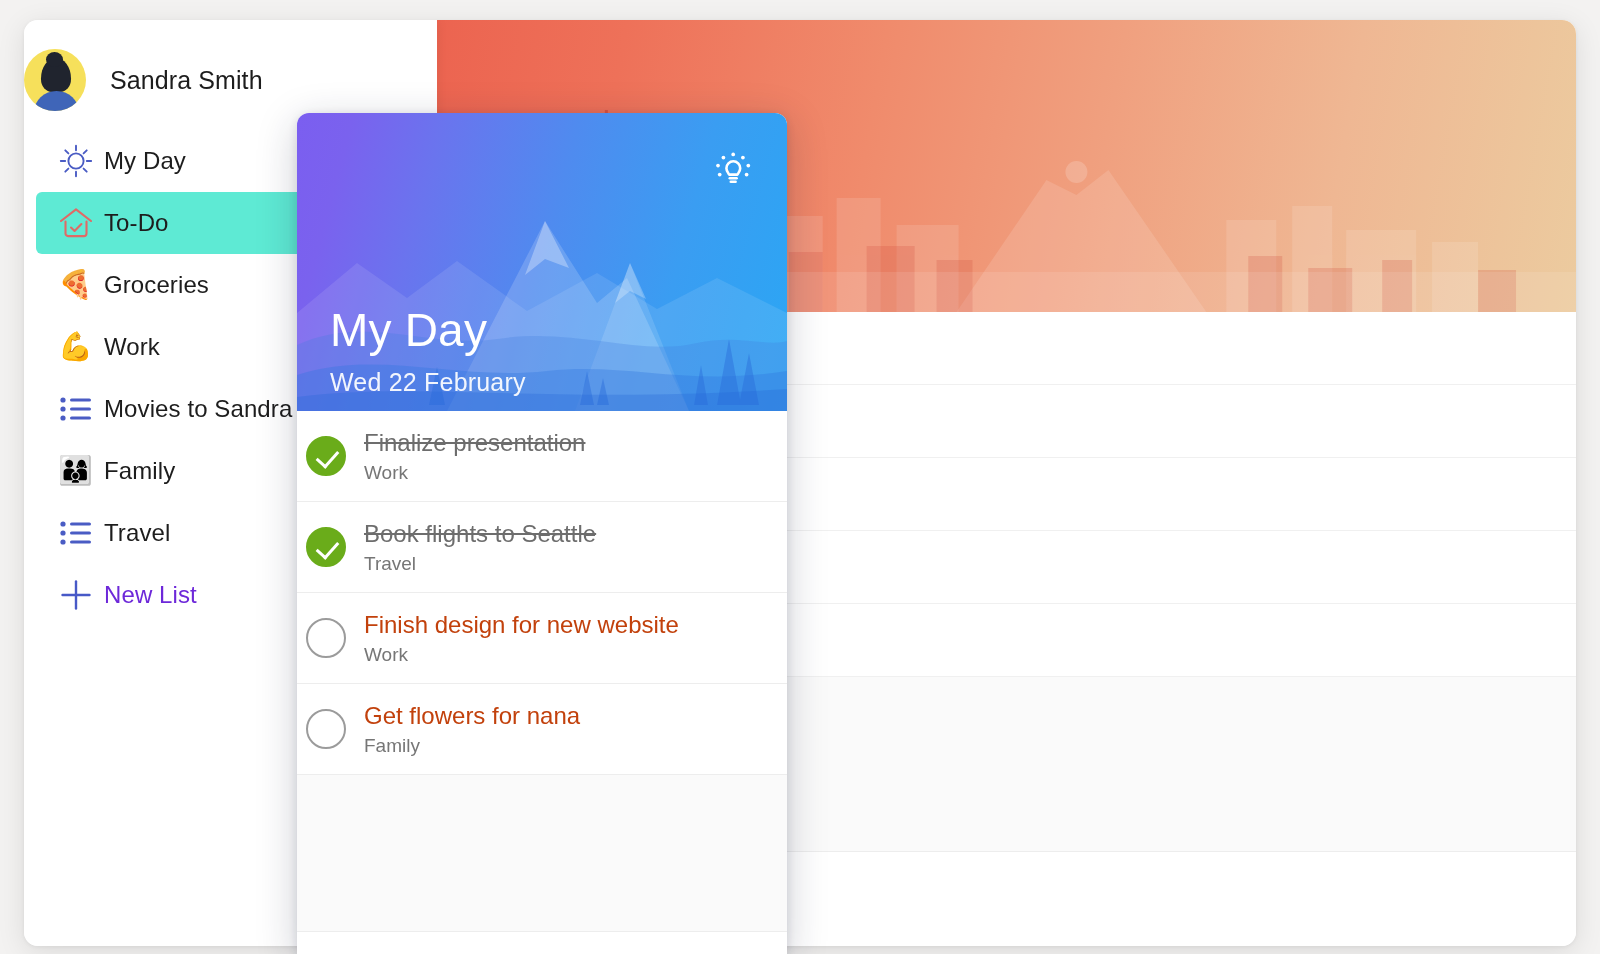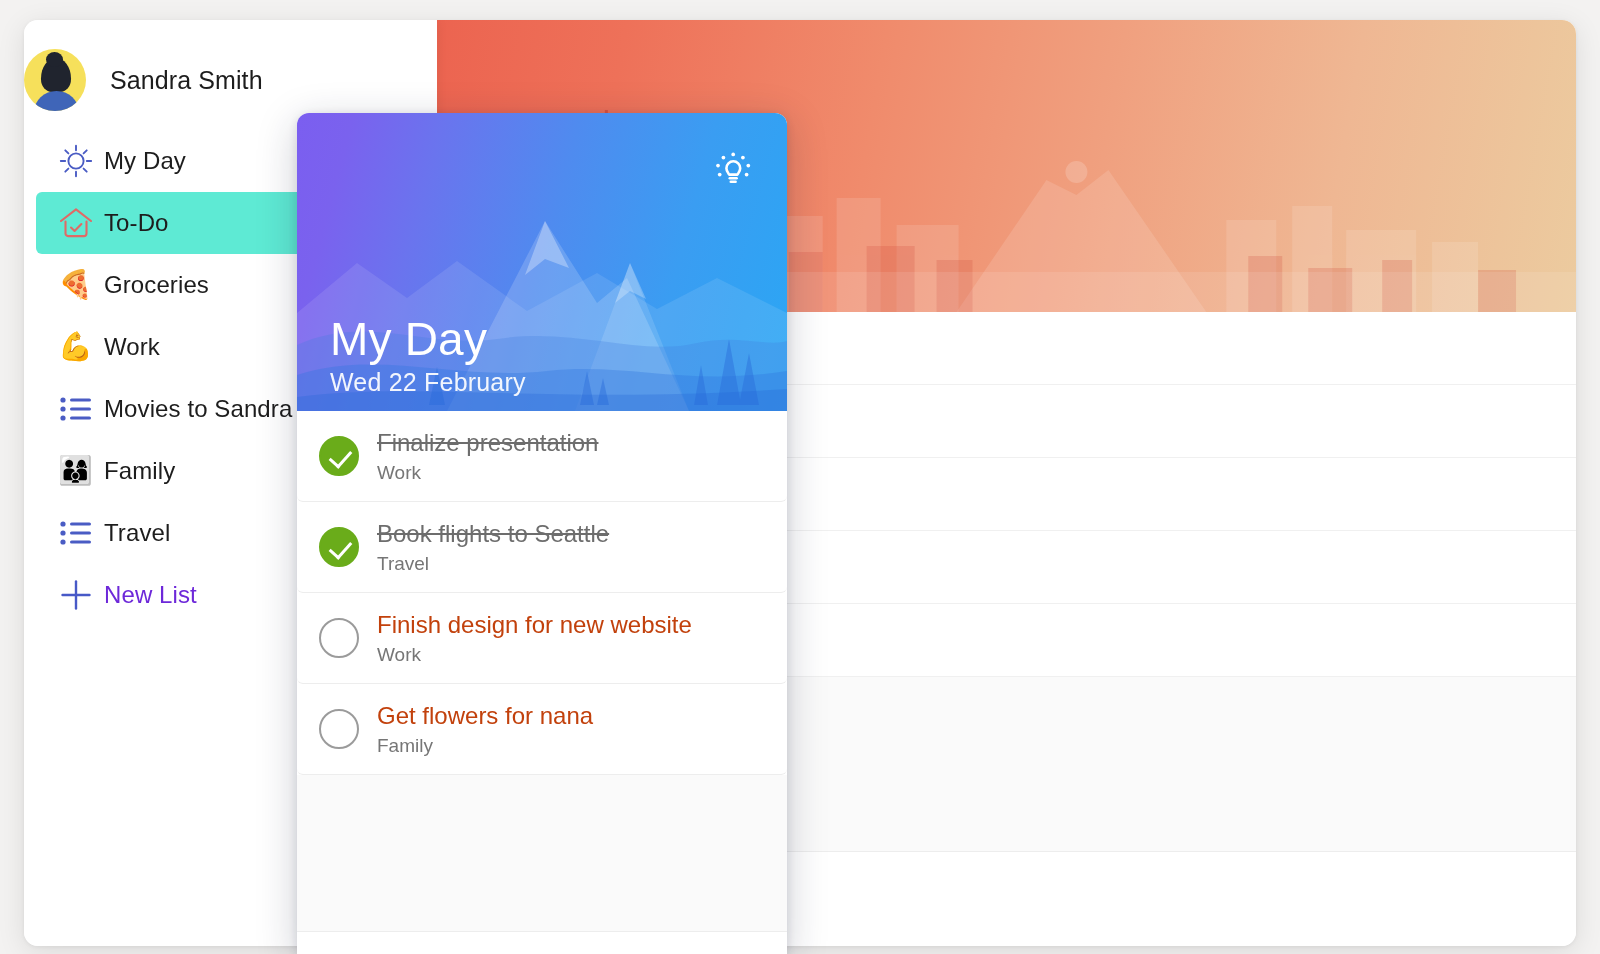--- a/index.html
+++ b/index.html
@@ -175,31 +175,30 @@
   }
   .panel-titles {
     position: absolute; left: 33px; bottom: 14px; z-index: 3;
   }
   .panel-title {
     font-size: 46px; color: #ffffff; font-weight: 300;
     line-height: 1.06; letter-spacing: .2px;
   }
   .panel-date {
     font-size: 25px; color: rgba(255,255,255,0.92); font-weight: 400;
-    margin-top: 4px; letter-spacing: .2px;
+    margin-top: 13px; letter-spacing: .2px;
   }
 
   .task-list { background: #ffffff; }
   .task-row {
     display: flex; align-items: center;
     height: 91px;
-    padding-left: 22px;
+    padding-left: 9px;
     border-bottom: 1px solid #ededed;
     cursor: pointer;
-    border-radius: 6px;
   }
   .check {
     width: 40px; height: 40px; border-radius: 50%;
     flex: 0 0 40px;
     border: 2px solid #9b9b9b;
     background: transparent;
     margin-right: 18px;
     position: relative;
     cursor: pointer;
   }

